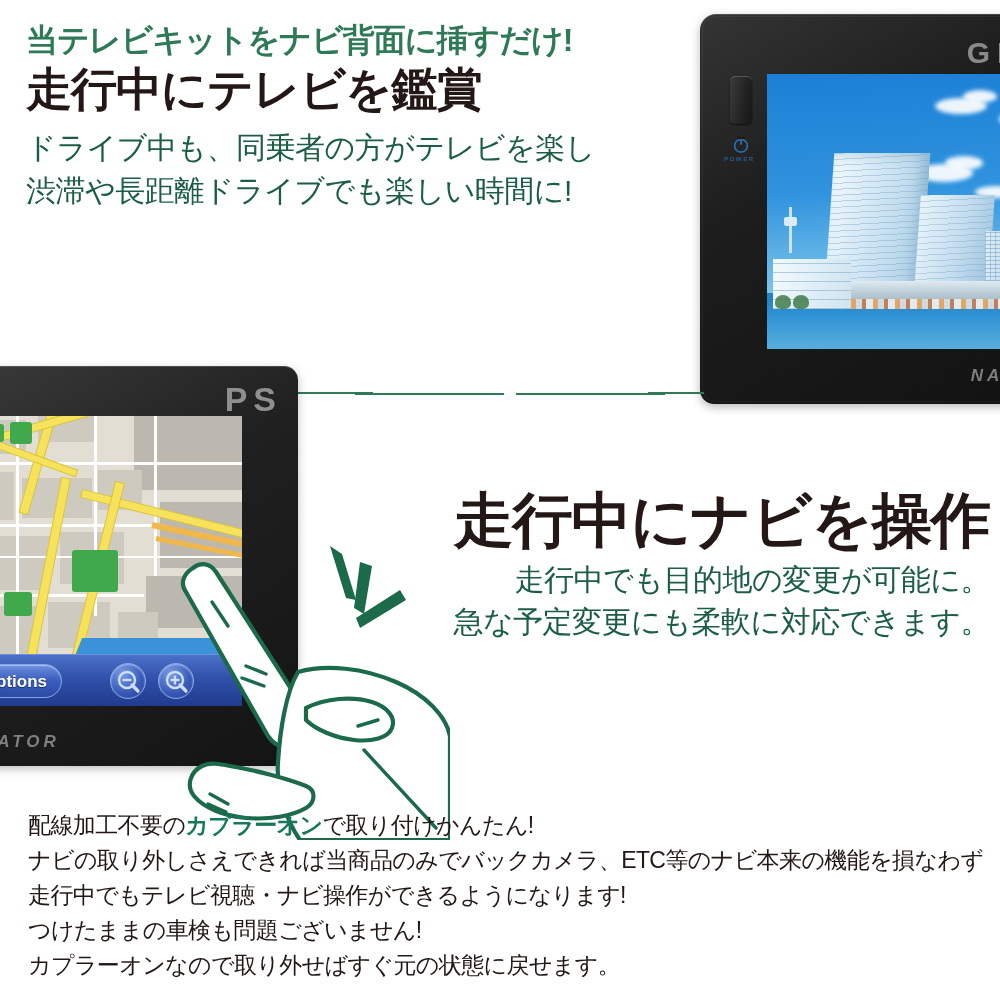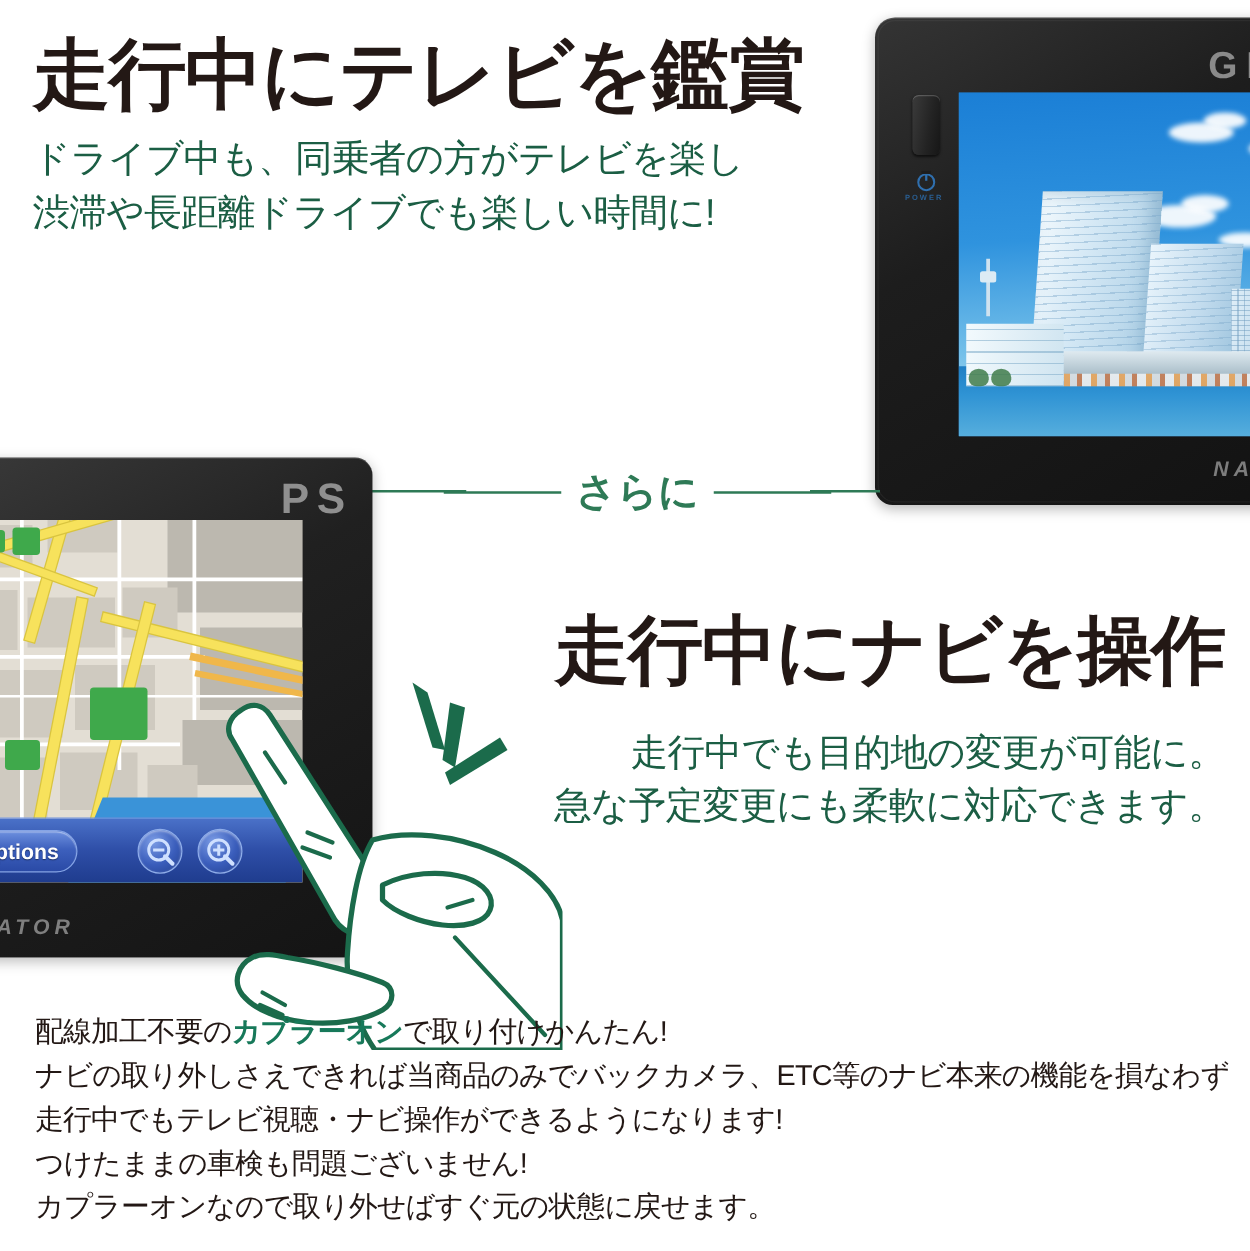--- a/index.html
+++ b/index.html
@@ -17,21 +17,21 @@
   .kicker {
     color:#2E7A56;
     font-size:32px;
     font-weight:bold;
     letter-spacing:-1px;
     line-height:1.18;
     white-space:nowrap;
   }
   .headline-1 {
     color:#231815;
-    font-size:62px;
+    font-size:46px;
     font-weight:bold;
     letter-spacing:-1px;
     line-height:1.12;
     margin-top:4px;
     white-space:nowrap;
   }
   .lede { margin-top:12px; }
   .lede-line {
     color:#1B5E44;
     font-size:30px;
@@ -218,26 +218,26 @@
     position:absolute; left:355px; top:370px; width:310px; height:48px;
     display:flex; align-items:center; justify-content:center; gap:12px;
   }
   .divider .rule { flex:1; height:2px; background:#2E7A56; }
   .divider .dtext {
     color:#2E7A56; font-size:32px; font-weight:bold; letter-spacing:0px;
     white-space:nowrap;
   }
 
   
-  .right-text { position:absolute; left:400px; top:488px; width:580px; text-align:right; }
+  .right-text { position:absolute; left:410px; top:488px; width:580px; text-align:right; }
   .headline-2 {
     color:#231815; font-size:60px; font-weight:bold;
     letter-spacing:-1px; line-height:1.1; white-space:nowrap;
   }
-  .sub2 { margin-top:28px; }
+  .sub2 { margin-top:5px; }
   .sub2-line {
     color:#1B5E44; font-size:30px; line-height:1.4;
     letter-spacing:-0.5px; white-space:nowrap;
   }
 
   
   .footer { position:absolute; left:28px; top:808px; width:950px; }
   .f-line {
     color:#231815; font-size:23px; line-height:1.52;
     letter-spacing:-0.6px; white-space:nowrap;
@@ -248,20 +248,21 @@
   .conn {
     position:absolute; height:2px; background:#2E7A56;
   }
 </style>
 </head>
 <body>
 
 <div class="stage">
 
   <div class="top-text">
+    <div class="kicker">当テレビキットをナビ背面に挿すだけ!</div>
     <div class="headline-1">走行中にテレビを鑑賞</div>
     <div class="lede">
       <div class="lede-line">ドライブ中も、同乗者の方がテレビを楽し</div>
       <div class="lede-line">渋滞や長距離ドライブでも楽しい時間に!</div>
     </div>
   </div>
 
   <div class="monitor">
     <div class="brand-top">GP</div>
 
@@ -293,21 +294,20 @@
     </div>
 
     <div class="brand-bottom">NAVI</div>
   </div>
 
   <div class="conn" style="left:295px;top:392px;width:78px;"></div>
   <div class="conn" style="left:648px;top:392px;width:56px;"></div>
 
   <div class="divider">
     <div class="rule"></div>
-    <div class="dtext">さらに</div>
     <div class="rule"></div>
   </div>
 
   <div class="navdev">
     <div class="nav-brand-top">PS</div>
 
     <div class="nav-screen">
       <div class="map-base">
 
         <div class="blk" style="left:0;top:4px;width:62px;height:34px;"></div>

